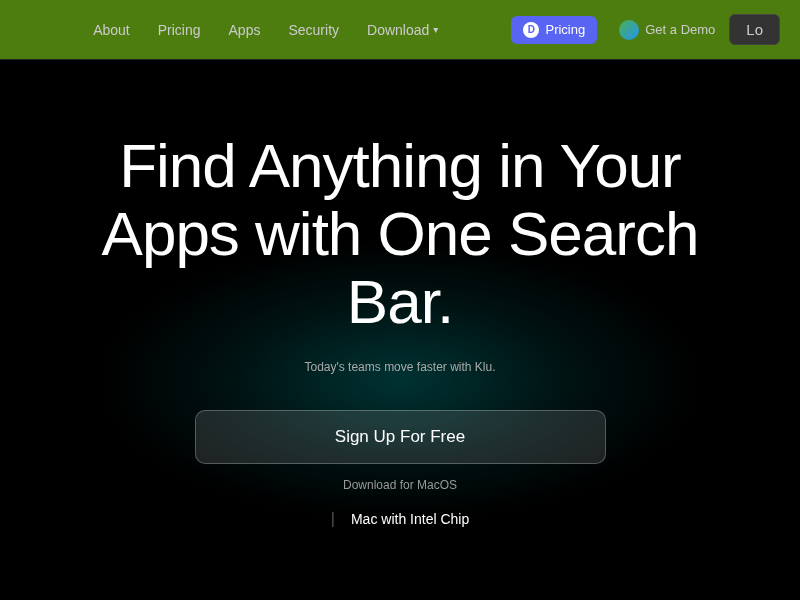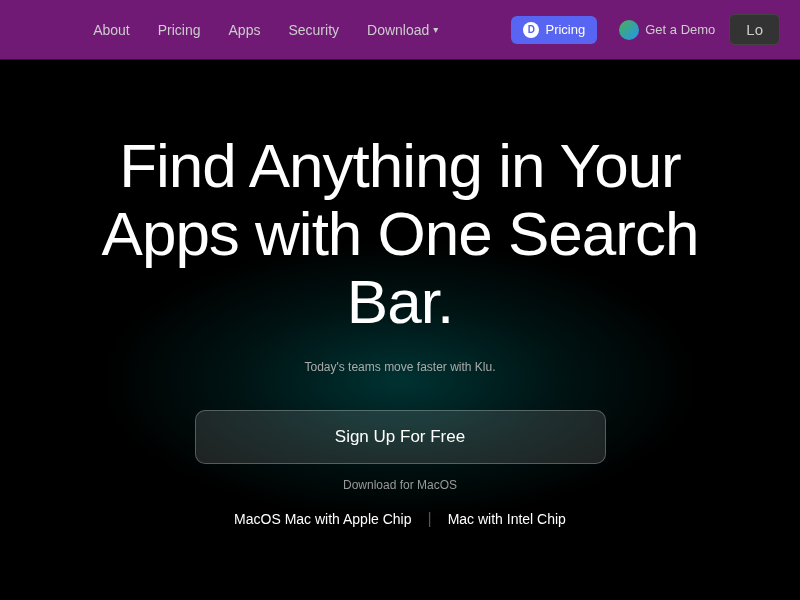--- a/index.html
+++ b/index.html
@@ -14,21 +14,21 @@
       overflow: hidden;
       font-family: -apple-system, BlinkMacSystemFont, 'Segoe UI', sans-serif;
       background: #000;
     }
 
     
     .navbar {
       display: flex;
       align-items: center;
       justify-content: space-between;
-      background: #701a75;
+      background: #4d7c0f;
       height: 60px;
       padding: 0 20px;
       border-bottom: 1px solid #222;
     }
 
     .nav-left {
       display: flex;
       align-items: center;
       gap: 28px;
       flex: 1;
@@ -229,18 +229,17 @@
   </div>
 </nav>
 
 <section class="hero">
   <div class="hero-content">
     <h1 class="hero-title">Find Anything in Your Apps with One Search Bar.</h1>
     <p class="hero-subtitle">Today's teams move faster with Klu.</p>
     <button class="signup-btn">Sign Up For Free</button>
     <p class="download-macos">Download for MacOS</p>
     <div class="chip-links">
-      <span class="chip-link">MacOS Mac with Apple Chip</span>
       <span class="chip-divider">|</span>
       <span class="chip-link">Mac with Intel Chip</span>
     </div>
   </div>
 </section>
 
 </body></html>

